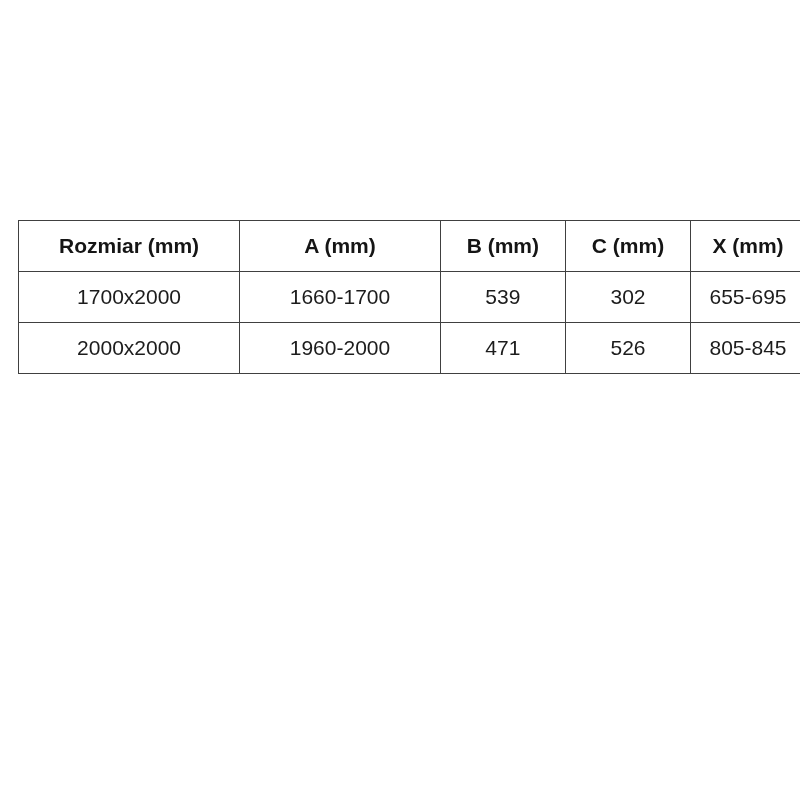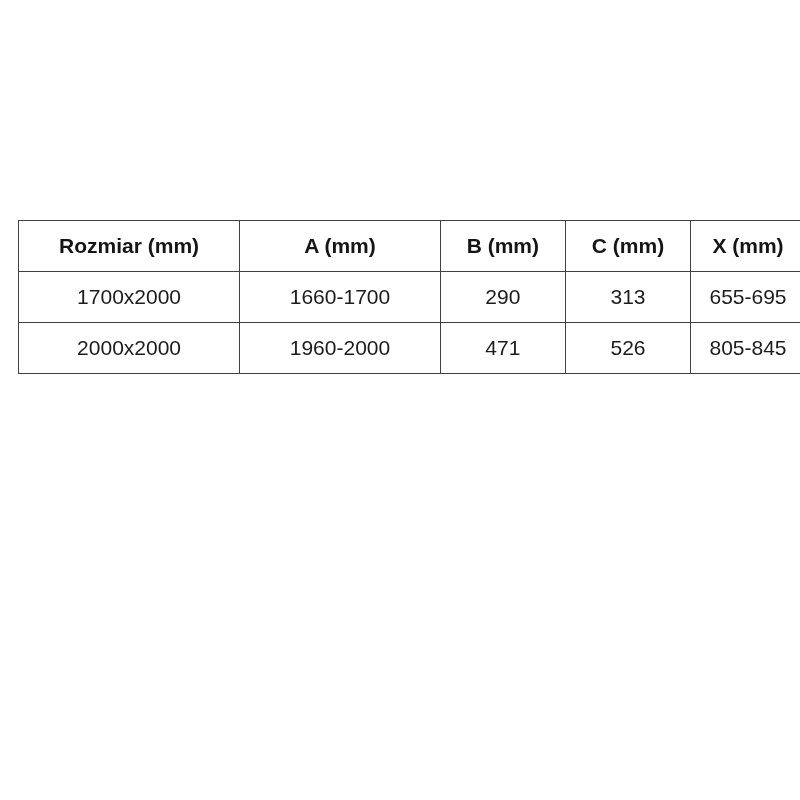--- a/index.html
+++ b/index.html
@@ -68,22 +68,22 @@
           <th>A (mm)</th>
           <th>B (mm)</th>
           <th>C (mm)</th>
           <th>X (mm)</th>
         </tr>
     </thead>
     <tbody>
         <tr>
           <td>1700x2000</td>
           <td>1660-1700</td>
-          <td>290</td>
-          <td>313</td>
+          <td>539</td>
+          <td>302</td>
           <td>655-695</td>
         </tr>
         <tr>
           <td>2000x2000</td>
           <td>1960-2000</td>
           <td>471</td>
           <td>526</td>
           <td>805-845</td>
         </tr>
       </tbody>

